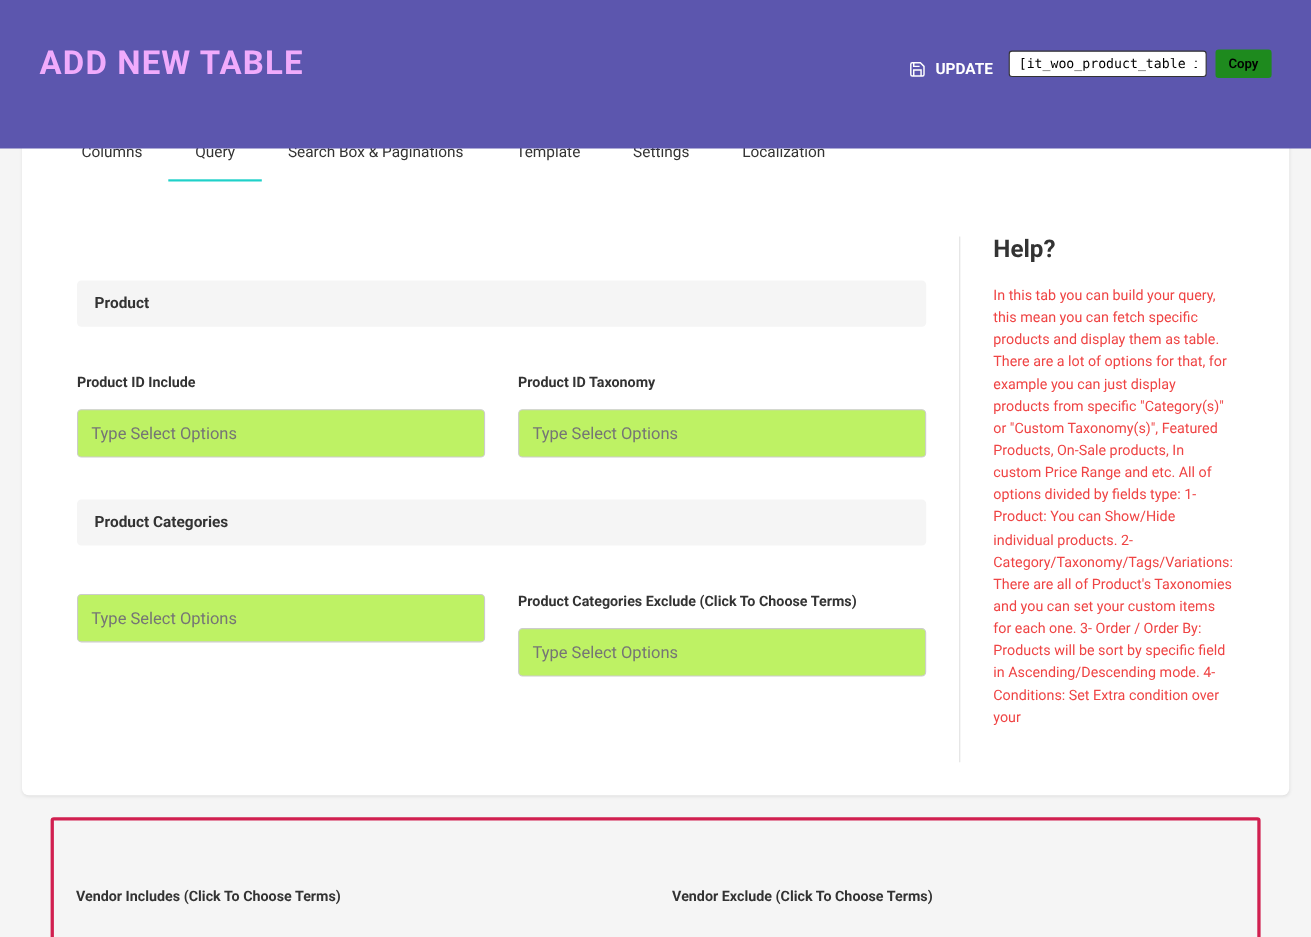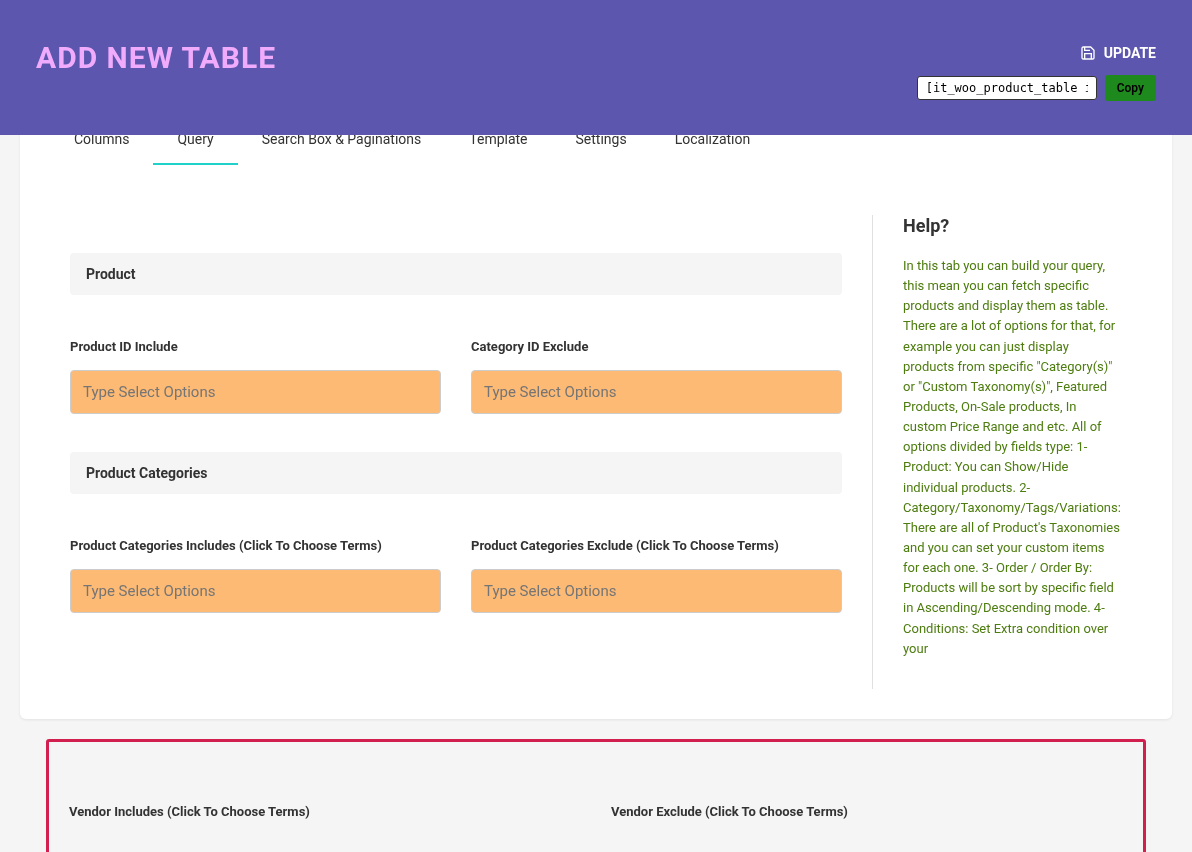--- a/index.html
+++ b/index.html
@@ -20,21 +20,21 @@
       color: #f0abfc;
       font-size: 30px;
       font-weight: 700;
       letter-spacing: 1px;
     }
     .header-actions {
       position: absolute;
       right: 36px;
       top: 45px;
       display: flex;
-      flex-direction: column;
+      flex-direction: row;
       align-items: flex-end;
       gap: 14px;
     }
     .update-button {
       color: #fff;
       background: transparent;
       border: none;
       font-size: 14px;
       font-weight: 700;
       display: flex;
@@ -108,29 +108,29 @@
     .main-col {
       flex: 1;
     }
     .help-col {
       width: 250px;
       border-left: 1px solid #e0e0e0;
       padding-left: 30px;
       padding-bottom: 30px;
     }
     .help-title {
-      font-size: 18px;
+      font-size: 22px;
       font-weight: 700;
       color: #333;
       margin-bottom: 20px;
     }
     .help-text {
       font-size: 13px;
       line-height: 1.55;
-      color: #4d7c0f;
+      color: #ef4444;
     }
     .section-header {
       background: #f5f5f5;
       border-radius: 4px;
       padding: 13px 16px;
       font-size: 14px;
       font-weight: 700;
       color: #333;
       margin-bottom: 28px;
     }
@@ -150,21 +150,21 @@
       margin-bottom: 16px;
       display: block;
     }
     .select-input {
       width: 100%;
       border: 1px solid #ccc;
       border-radius: 4px;
       padding: 12px 12px;
       font-size: 15px;
       color: #666;
-      background: #fdba74;
+      background: #bef264;
     }
     .vendor-box {
       border: 3px solid #d12050;
       border-radius: 3px;
       padding: 18px 20px 12px 20px;
       margin: 0 46px 30px 46px;
     }
   </style>
 </head>
 <body>
@@ -242,29 +242,28 @@
   <div class="content">
     <div class="main-col">
 
       <div class="section-header">Product</div>
       <div class="field-row">
         <div class="field">
           <label class="field-label">Product ID Include</label>
           <input type="text" class="select-input" placeholder="Type Select Options" style="">
         </div>
         <div class="field">
-          <label class="field-label">Category ID Exclude</label>
+          <label class="field-label">Product ID Taxonomy</label>
           <input type="text" class="select-input" placeholder="Type Select Options" style="">
         </div>
       </div>
 
       <div class="section-header">Product Categories</div>
       <div class="field-row">
         <div class="field">
-          <label class="field-label">Product Categories Includes (Click To Choose Terms)</label>
           <input type="text" class="select-input" placeholder="Type Select Options" style="">
         </div>
         <div class="field">
           <label class="field-label">Product Categories Exclude (Click To Choose Terms)</label>
           <input type="text" class="select-input" placeholder="Type Select Options" style="">
         </div>
       </div>
 
     </div>
 

